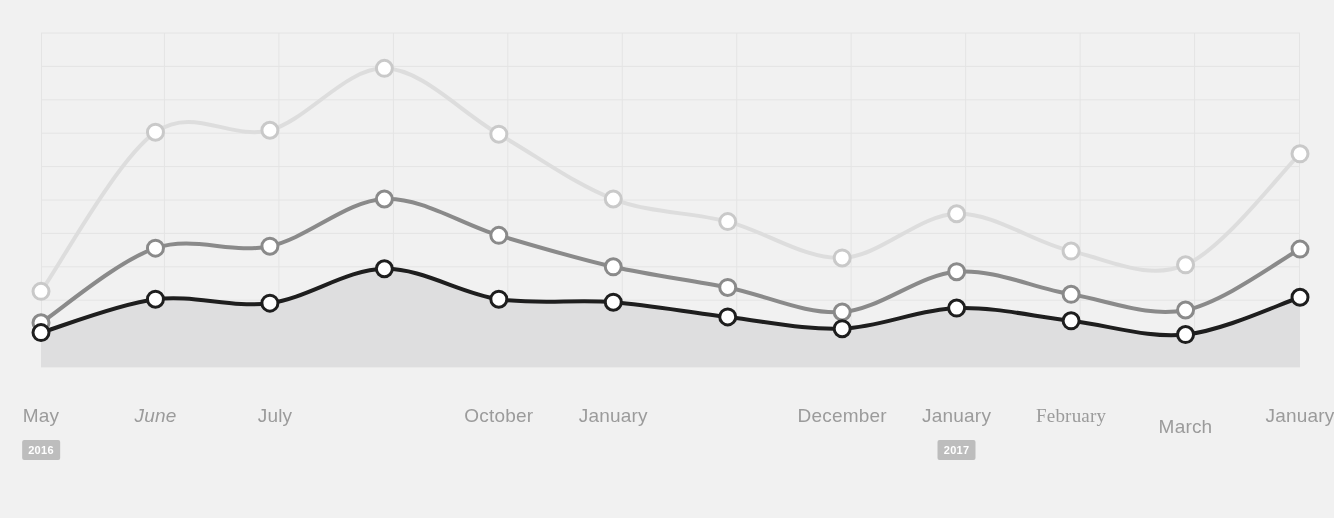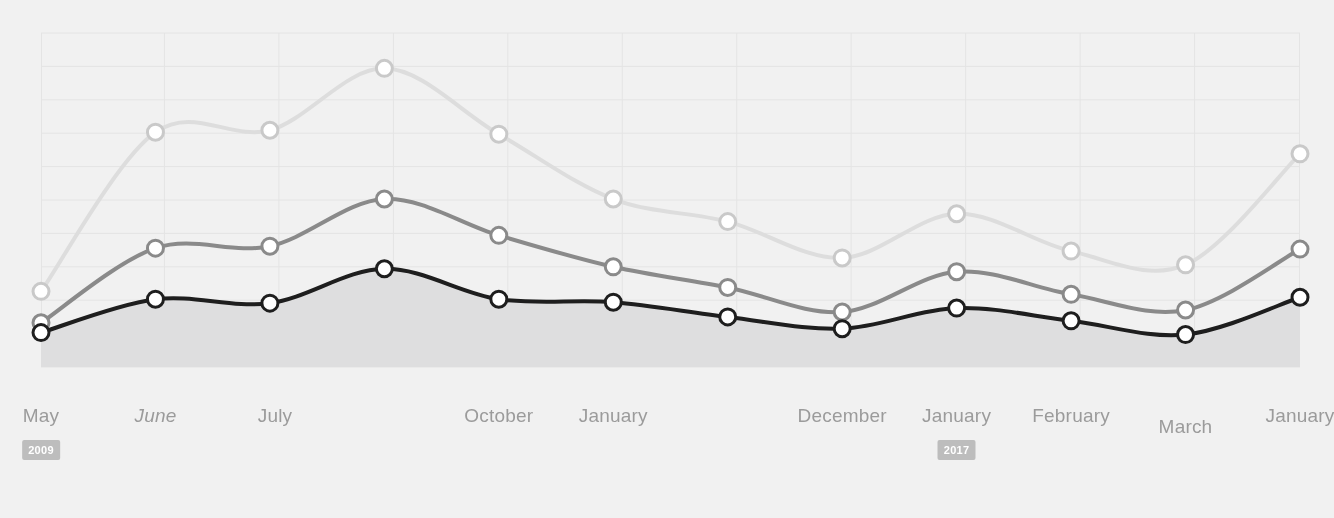--- a/index.html
+++ b/index.html
@@ -212,25 +212,25 @@
         <circle cx="1185.55" cy="334.58" r="8" fill="#ffffff" stroke="#1e1e1e" stroke-width="3">
           <title>March: 33</title>
         </circle>
         <circle cx="1300.00" cy="297.25" r="8" fill="#ffffff" stroke="#1e1e1e" stroke-width="3">
           <title>April: 71</title>
         </circle>
       </g>
   </svg>
 
   <div id="x-axis-labels">
-      <div class="x-tick" style="left: 41px; top: 405px;"><span class="x-tick-label">May</span><span class="year-badge">2009</span></div>
+      <div class="x-tick" style="left: 41px; top: 405px;"><span class="x-tick-label">May</span><span class="year-badge">2016</span></div>
       <div class="x-tick" style="left: 155.5px; top: 405px; font-style: italic;"><span class="x-tick-label">June</span><span class="year-badge hidden-badge"></span></div>
       <div class="x-tick" style="left: 275px; top: 405px;"><span class="x-tick-label">July</span><span class="year-badge hidden-badge"></span></div>
       <div class="x-tick" style="left: 498.8px; top: 405px;"><span class="x-tick-label">October</span><span class="year-badge hidden-badge"></span></div>
       <div class="x-tick" style="left: 613.3px; top: 405px;"><span class="x-tick-label">January</span><span class="year-badge hidden-badge"></span></div>
       <div class="x-tick" style="left: 842.2px; top: 405px;"><span class="x-tick-label">December</span><span class="year-badge hidden-badge"></span></div>
       <div class="x-tick" style="left: 956.6px; top: 405px;"><span class="x-tick-label">January</span><span class="year-badge">2017</span></div>
-      <div class="x-tick" style="left: 1071.1px; top: 405px;"><span class="x-tick-label">February</span><span class="year-badge hidden-badge"></span></div>
+      <div class="x-tick" style="left: 1071.1px; top: 405px; font-family: Liberation Serif, serif;"><span class="x-tick-label">February</span><span class="year-badge hidden-badge"></span></div>
       <div class="x-tick" style="left: 1185.5px; top: 405px; margin-top: 11px;"><span class="x-tick-label">March</span><span class="year-badge hidden-badge"></span></div>
       <div class="x-tick" style="left: 1300px; top: 405px;"><span class="x-tick-label">January</span><span class="year-badge hidden-badge"></span></div>
     </div>
 
 </div>
 
 </body></html>

